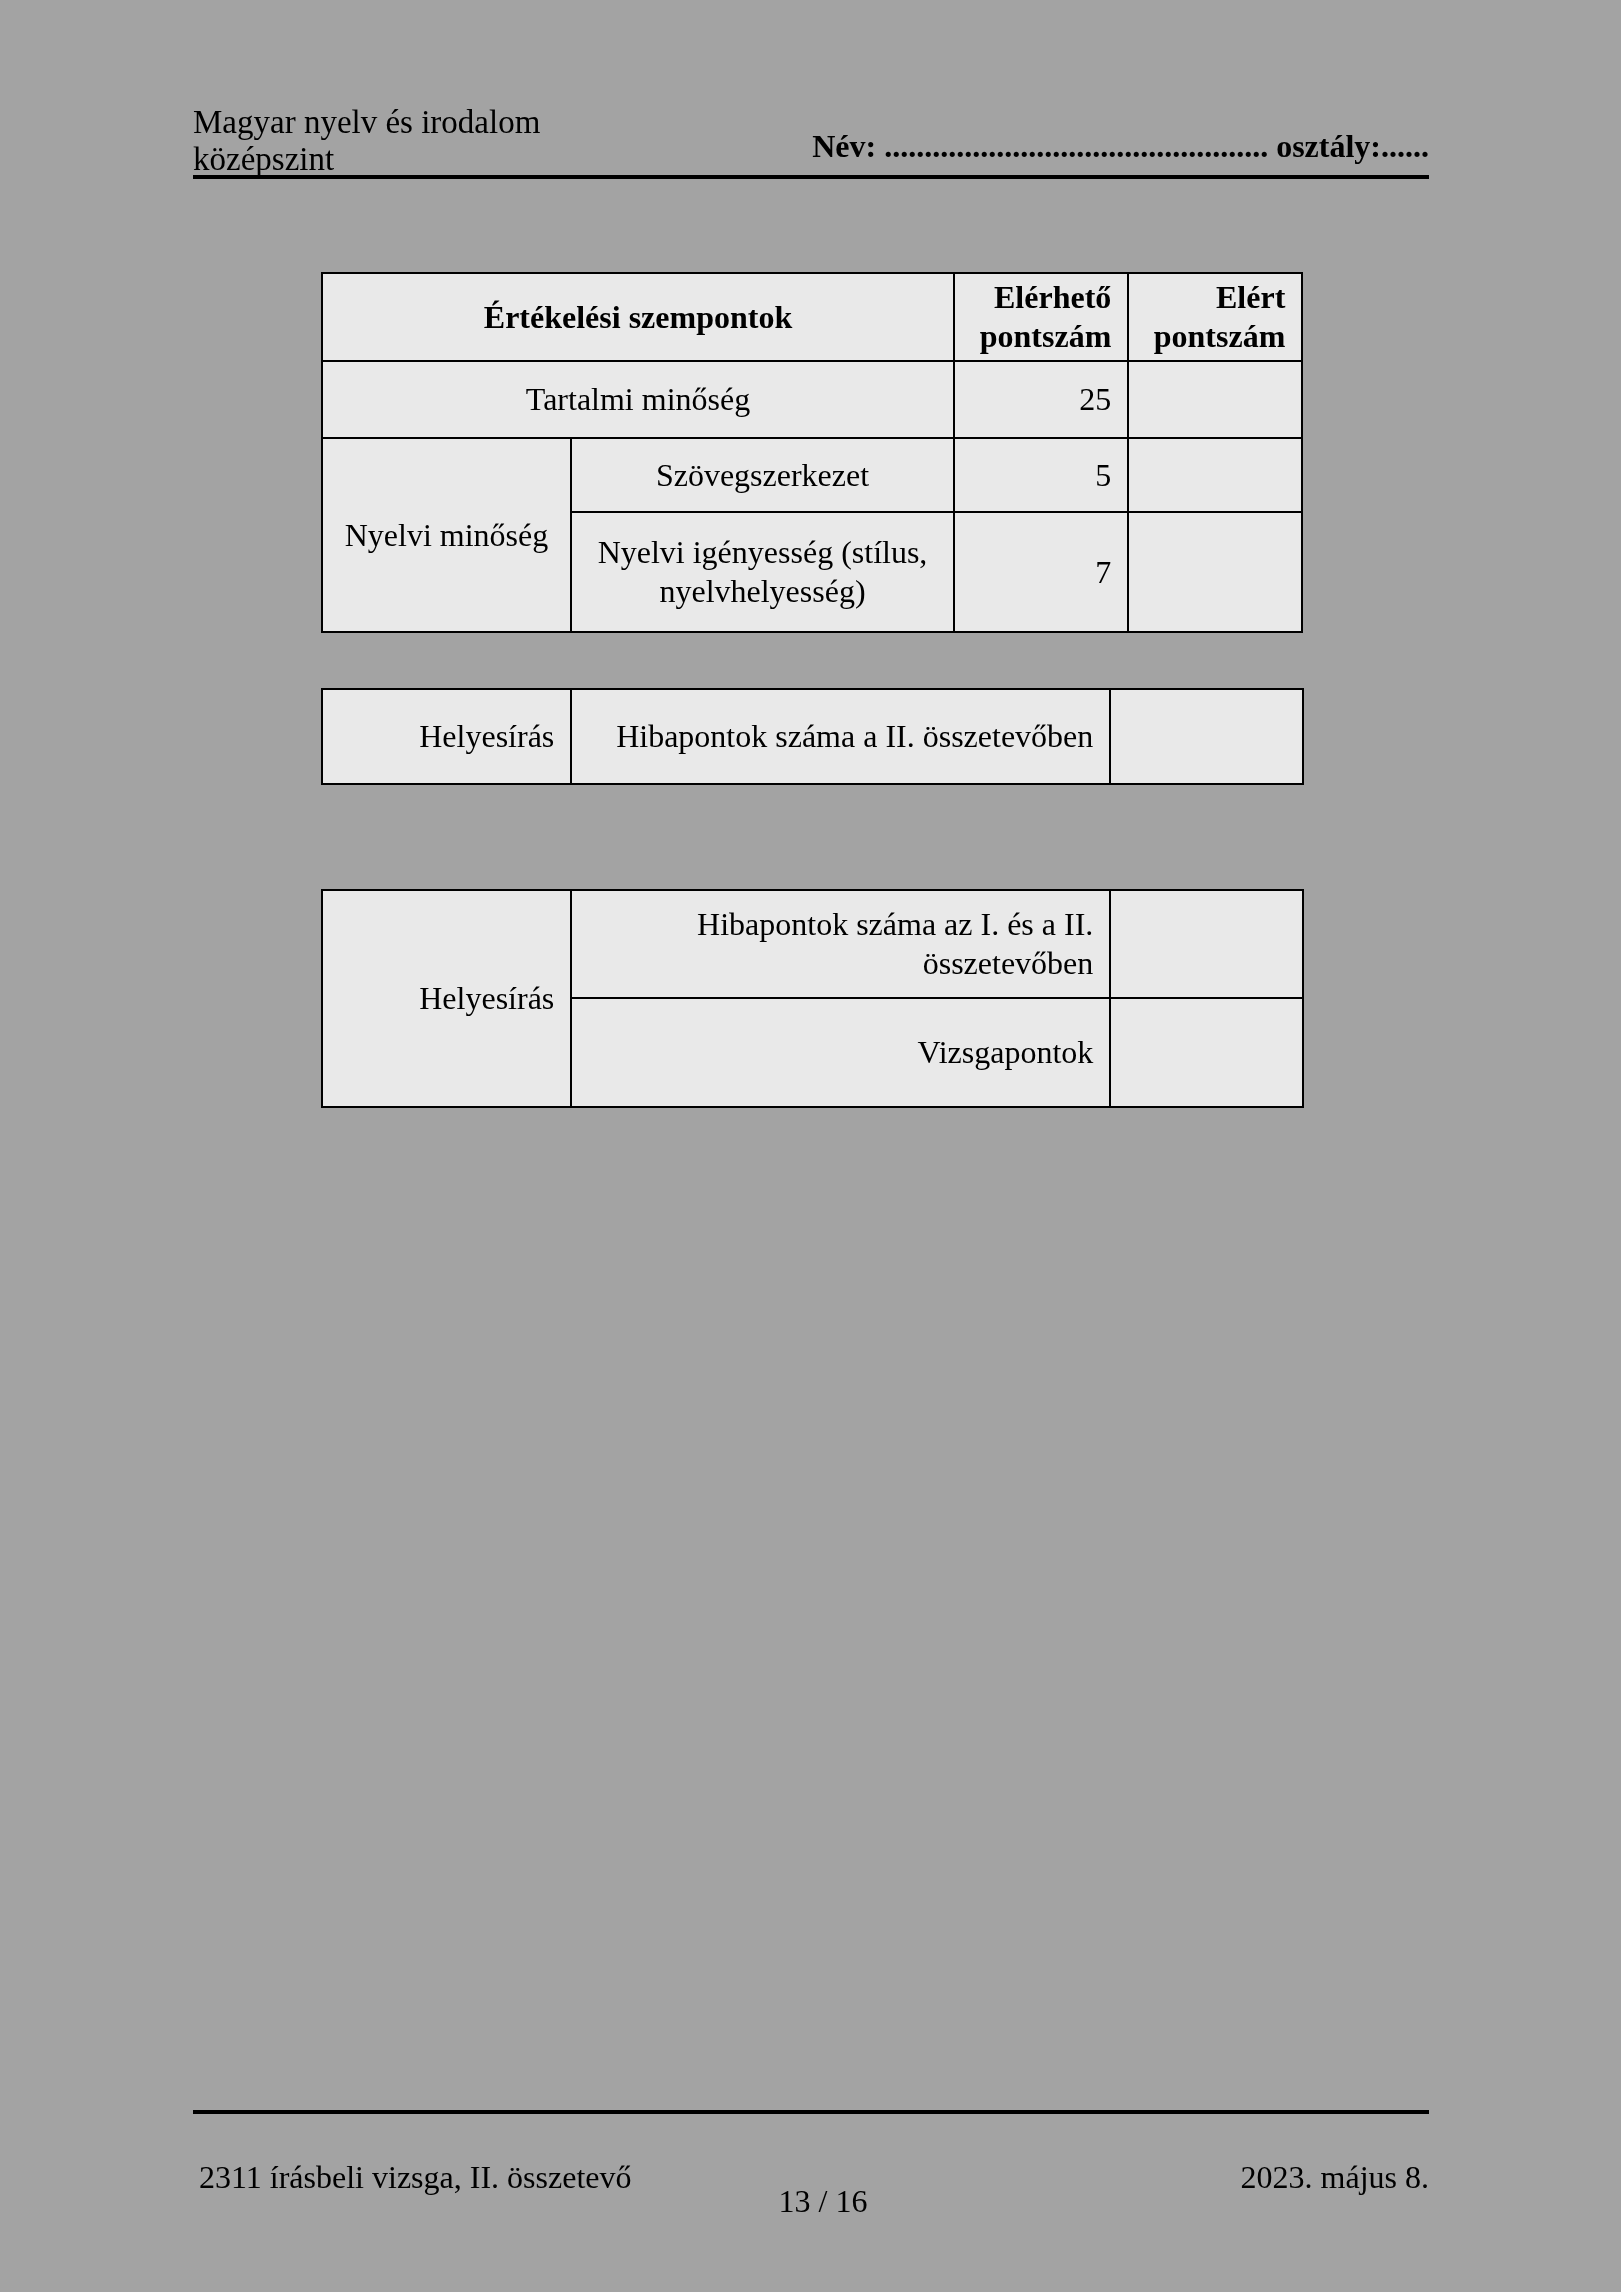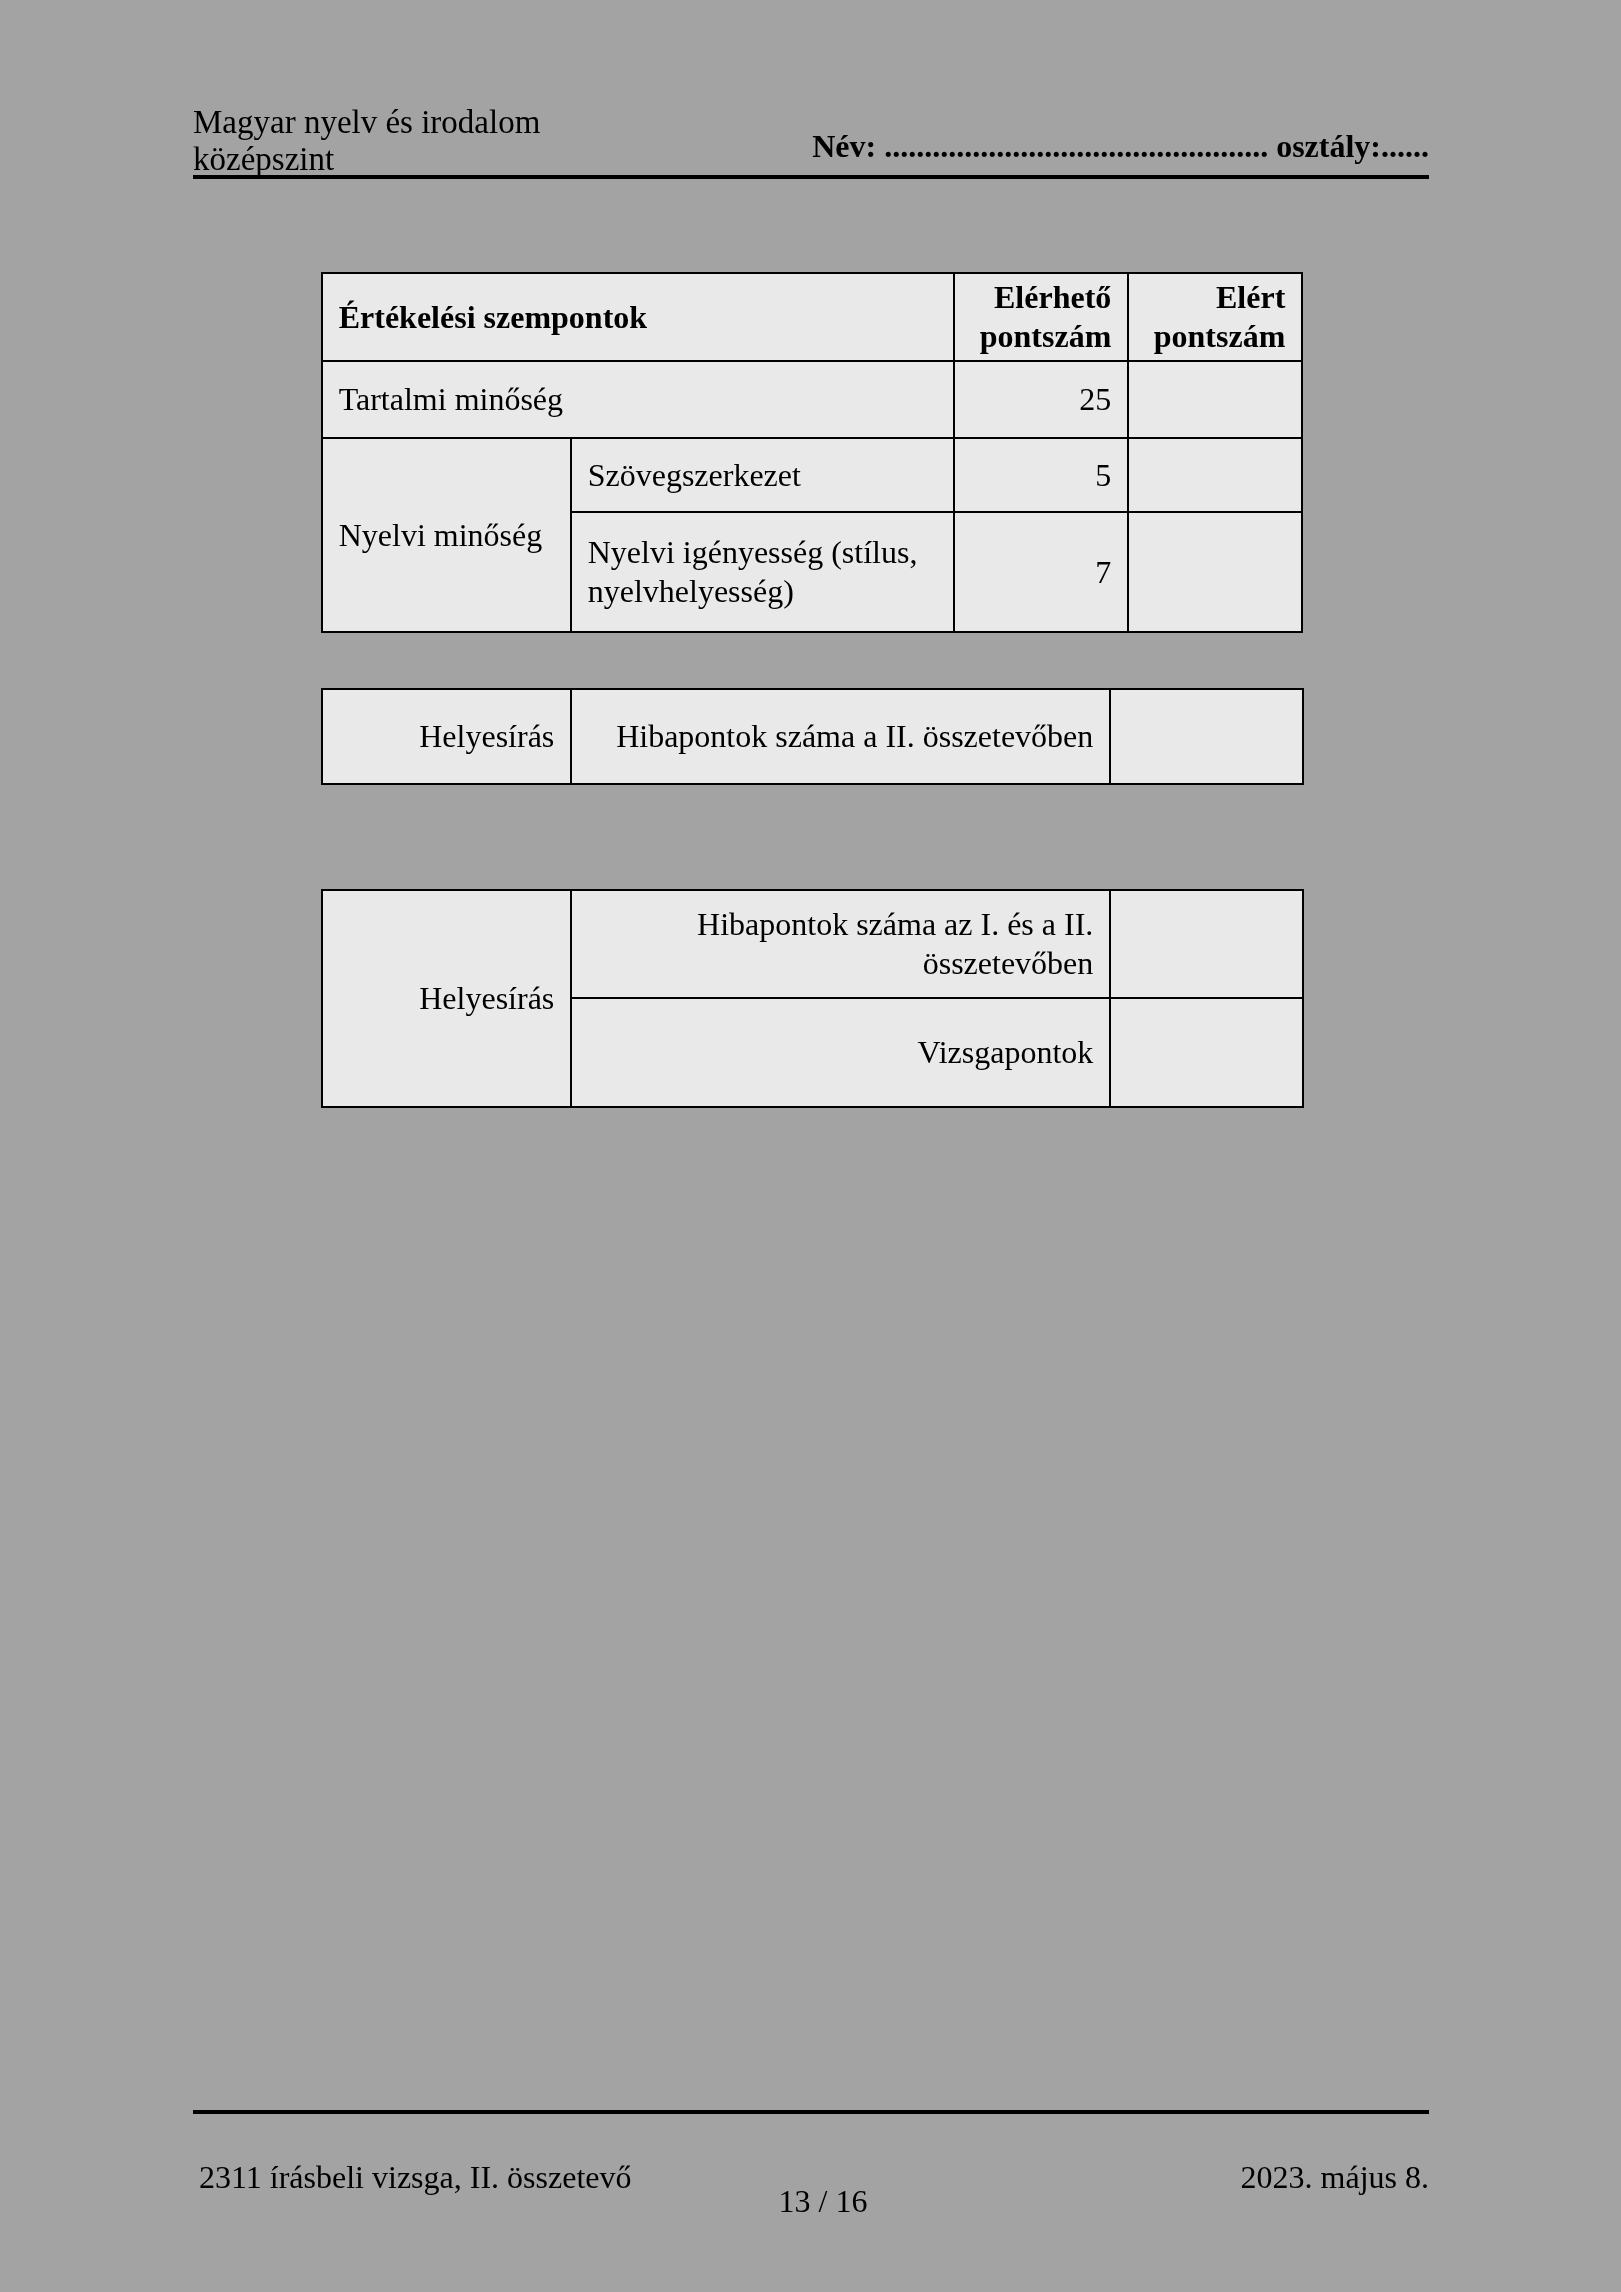--- a/index.html
+++ b/index.html
@@ -51,21 +51,21 @@
     table-layout: fixed;
     font-size: 32px;
     line-height: 39px;
   }
   table.score td {
     border: 2px solid #000000;
     background: #e9e9e9;
     vertical-align: middle;
     padding: 3.9px 15.7px;
   }
-  td.tl { text-align: left; margin-left: 48px; }
+  td.tl { text-align: center; margin-left: 48px; }
   td.tc { text-align: right; }
   td.bold { font-weight: bold; }
 
   .t1 { top: 272px; }
   .t1 .c1 { width: 249px; }
   .t1 .c2 { width: 383px; }
   .t1 .c3 { width: 174px; }
   .t1 .c4 { width: 174px; }
   .t1 .r1 { height: 88px; }
   .t1 .r2 { height: 77px; }

